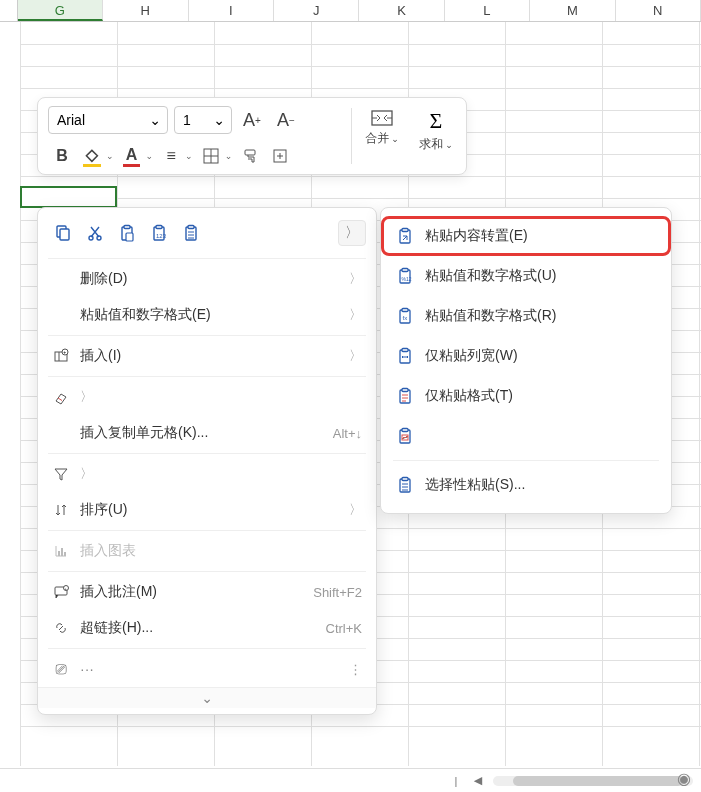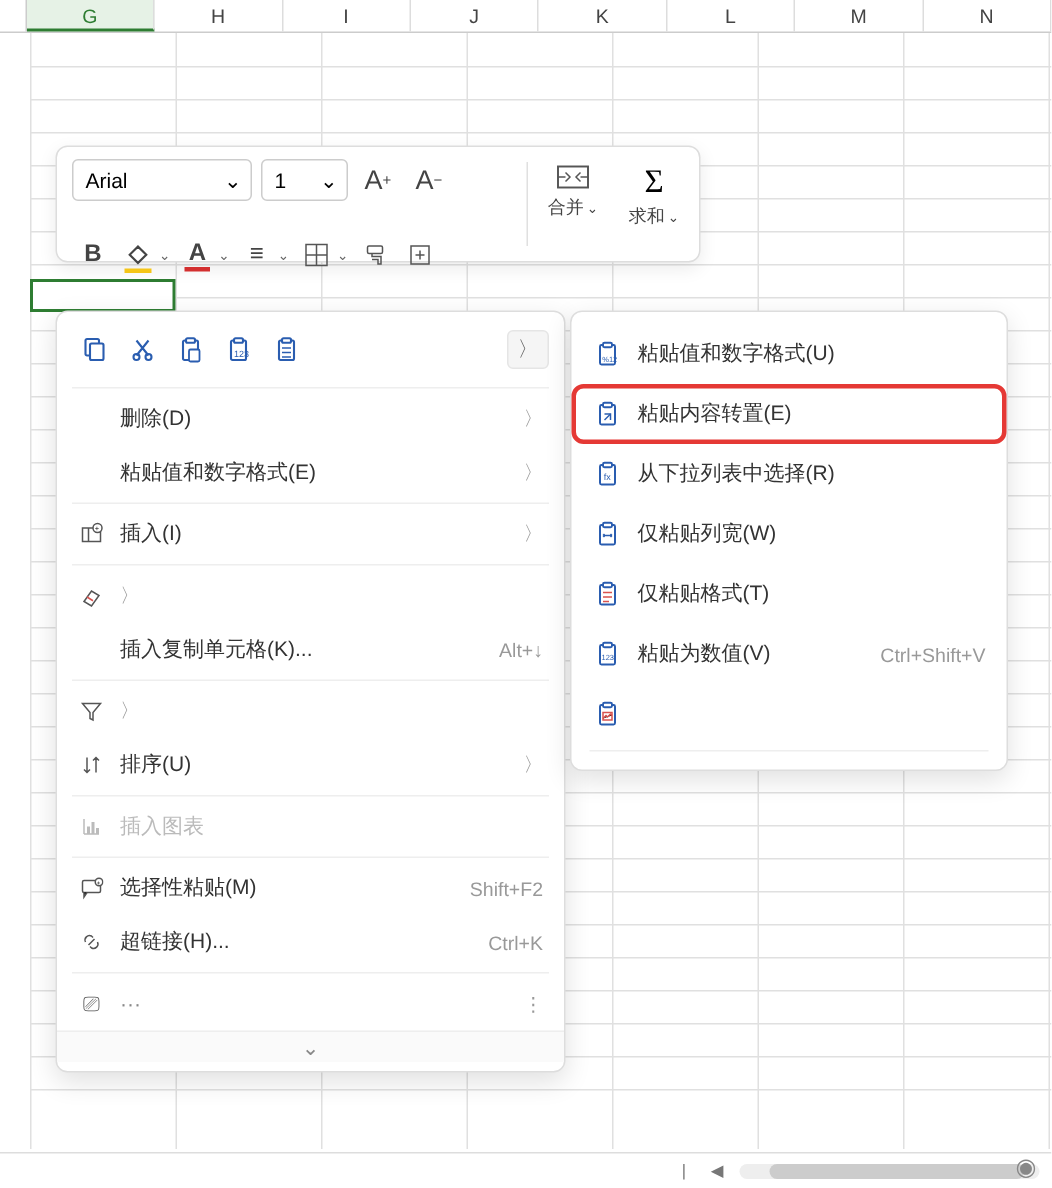--- a/index.html
+++ b/index.html
@@ -15,21 +15,21 @@
 .grid { position: absolute; top: 22px; left: 0; right: 0; bottom: 26px; }
 .vline { position: absolute; top: 0; bottom: 0; width: 1px; background: #e0e0e0; }
 .hline { position: absolute; left: 20px; right: 0; height: 1px; background: #e0e0e0; }
 
 
 .selected-cell { position: absolute; top: 186px; left: 20px; width: 97px; height: 22px; border: 2px solid #2e7d32; background: #fff; }
 
 
 .mini-toolbar { position: absolute; top: 97px; left: 37px; width: 430px; height: 78px; background: #fff; border: 1px solid #ddd; border-radius: 8px; box-shadow: 0 4px 12px rgba(0,0,0,.08); padding: 8px 10px; display: flex; gap: 4px; }
 .mt-left { flex: 1 1 auto; }
-.mt-row1 { display: flex; align-items: center; gap: 6px; margin-bottom: 22px; }
+.mt-row1 { display: flex; align-items: center; gap: 6px; margin-bottom: 8px; }
 .font-sel { display: flex; align-items: center; border: 1px solid #ccc; border-radius: 4px; height: 28px; padding: 0 6px 0 8px; width: 120px; justify-content: space-between; font-size: 14px; }
 .size-sel { display: flex; align-items: center; border: 1px solid #ccc; border-radius: 4px; height: 28px; padding: 0 6px 0 8px; width: 58px; justify-content: space-between; font-size: 14px; }
 .mt-btn { width: 28px; height: 28px; display: flex; align-items: center; justify-content: center; border-radius: 4px; color: #444; }
 .mt-btn.big { font-size: 18px; }
 .mt-row2 { display: flex; align-items: center; gap: 2px; }
 .split { display: flex; align-items: center; }
 .split .chev { font-size: 9px; color: #666; margin-left: -2px; padding: 0 2px; }
 .underline-yellow { border-bottom: 3px solid #f5c518; display: inline-block; padding: 0 3px; font-weight: bold; }
 .underline-red { border-bottom: 3px solid #d32f2f; display: inline-block; padding: 0 3px; font-weight: bold; }
 .mt-divider { width: 1px; background: #e0e0e0; margin: 2px 6px; }
@@ -326,21 +326,21 @@
   <div class="ctx-sep"></div>
   <div class="ctx-item">
     <span class="ic">
         <svg width="16" height="16" viewBox="0 0 16 16">
           <rect x="2" y="3" width="12" height="8" rx="1" fill="none" stroke="#555"></rect>
           <path d="M5 11l-2 3v-3" stroke="#555"></path>
           <circle cx="13" cy="4" r="2.5" fill="#fff" stroke="#555"></circle>
           <text x="11.5" y="5.8" font-size="4">+</text>
         </svg>
       </span>
-    <span class="txt">选择性粘贴(M)</span>
+    <span class="txt">插入批注(M)</span>
       <span class="right">Shift+F2</span>
   </div>
   <div class="ctx-item">
     <span class="ic">
         <svg width="16" height="16" viewBox="0 0 16 16">
           <path d="M6 10l4-4M4 8a3 3 0 014-4l1 1M12 8a3 3 0 01-4 4l-1-1" fill="none" stroke="#555"></path>
         </svg>
       </span>
     <span class="txt">超链接(H)...</span>
       <span class="right">Ctrl+K</span>
@@ -348,93 +348,94 @@
   <div class="ctx-sep"></div>
   <div class="ctx-item" style="color:#888">
     <span class="ic">⎚</span>
     <span class="txt">···</span>
     <span class="right">⋮</span>
   </div>
   <div class="ctx-expand-handle"><span>⌄</span></div>
 </div>
 
 <div class="sub-menu">
-  <div class="sub-item">
-    <span class="ic">
-        <svg width="18" height="18" viewBox="0 0 18 18">
-          <rect x="4" y="3" width="10" height="13" rx="1" fill="none" stroke="#2a5db0" stroke-width="1.3"></rect>
-          <rect x="6" y="1.5" width="6" height="3" rx="1" fill="#fff" stroke="#2a5db0" stroke-width="1.3"></rect>
-          <text x="5.5" y="14" font-size="5" fill="#2a5db0">%12</text>
-        </svg>
-      </span>
-    <span class="txt">粘贴值和数字格式(U)</span>
-  </div>
   <div class="sub-item hl">
     <span class="ic">
         <svg width="18" height="18" viewBox="0 0 18 18">
           <rect x="4" y="3" width="10" height="13" rx="1" fill="none" stroke="#2a5db0" stroke-width="1.3"></rect>
           <rect x="6" y="1.5" width="6" height="3" rx="1" fill="#fff" stroke="#2a5db0" stroke-width="1.3"></rect>
           <path d="M7 9h4v4" fill="none" stroke="#2a5db0"></path>
           <path d="M11 9l-4 4" stroke="#2a5db0"></path>
         </svg>
       </span>
     <span class="txt">粘贴内容转置(E)</span>
   </div>
   <div class="sub-item">
     <span class="ic">
         <svg width="18" height="18" viewBox="0 0 18 18">
           <rect x="4" y="3" width="10" height="13" rx="1" fill="none" stroke="#2a5db0" stroke-width="1.3"></rect>
           <rect x="6" y="1.5" width="6" height="3" rx="1" fill="#fff" stroke="#2a5db0" stroke-width="1.3"></rect>
+          <text x="5.5" y="14" font-size="5" fill="#2a5db0">%12</text>
+        </svg>
+      </span>
+    <span class="txt">粘贴值和数字格式(U)</span>
+  </div>
+  <div class="sub-item">
+    <span class="ic">
+        <svg width="18" height="18" viewBox="0 0 18 18">
+          <rect x="4" y="3" width="10" height="13" rx="1" fill="none" stroke="#2a5db0" stroke-width="1.3"></rect>
+          <rect x="6" y="1.5" width="6" height="3" rx="1" fill="#fff" stroke="#2a5db0" stroke-width="1.3"></rect>
           <text x="6.5" y="13" font-size="6" fill="#2a5db0">fx</text>
         </svg>
       </span>
-    <span class="txt">从下拉列表中选择(R)</span>
+    <span class="txt">粘贴值和数字格式(R)</span>
   </div>
   <div class="sub-item">
     <span class="ic">
         <svg width="18" height="18" viewBox="0 0 18 18">
           <rect x="4" y="3" width="10" height="13" rx="1" fill="none" stroke="#2a5db0" stroke-width="1.3"></rect>
           <rect x="6" y="1.5" width="6" height="3" rx="1" fill="#fff" stroke="#2a5db0" stroke-width="1.3"></rect>
           <path d="M6 10h6M6 10l1-1M6 10l1 1M12 10l-1-1M12 10l-1 1" stroke="#2a5db0"></path>
         </svg>
       </span>
     <span class="txt">仅粘贴列宽(W)</span>
   </div>
   <div class="sub-item">
     <span class="ic">
         <svg width="18" height="18" viewBox="0 0 18 18">
           <rect x="4" y="3" width="10" height="13" rx="1" fill="none" stroke="#2a5db0" stroke-width="1.3"></rect>
           <rect x="6" y="1.5" width="6" height="3" rx="1" fill="#fff" stroke="#2a5db0" stroke-width="1.3"></rect>
           <path d="M6 8h6M6 11h6M6 14h4" stroke="#d9534f"></path>
         </svg>
       </span>
     <span class="txt">仅粘贴格式(T)</span>
-  </div>
-  <div class="sub-item">
-    <span class="ic">
-        <svg width="18" height="18" viewBox="0 0 18 18">
-          <rect x="4" y="3" width="10" height="13" rx="1" fill="none" stroke="#2a5db0" stroke-width="1.3"></rect>
-          <rect x="6" y="1.5" width="6" height="3" rx="1" fill="#fff" stroke="#2a5db0" stroke-width="1.3"></rect>
-          <text x="5" y="13" font-size="5" fill="#2a5db0">123</text>
-        </svg>
-      </span>
-    <span class="txt">粘贴为数值(V)</span>
-    <span class="right">Ctrl+Shift+V</span>
   </div>
   <div class="sub-item">
     <span class="ic">
         <svg width="18" height="18" viewBox="0 0 18 18">
           <rect x="4" y="3" width="10" height="13" rx="1" fill="none" stroke="#2a5db0" stroke-width="1.3"></rect>
           <rect x="6" y="1.5" width="6" height="3" rx="1" fill="#fff" stroke="#2a5db0" stroke-width="1.3"></rect>
           <rect x="6" y="8" width="6" height="5" fill="none" stroke="#d9534f"></rect>
           <path d="M6 12l2-2 1 1 2-2 1 1" stroke="#d9534f"></path>
         </svg>
       </span>
   </div>
   <div class="sub-sep"></div>
+  <div class="sub-item">
+    <span class="ic">
+        <svg width="18" height="18" viewBox="0 0 18 18">
+          <rect x="4" y="3" width="10" height="13" rx="1" fill="none" stroke="#2a5db0" stroke-width="1.3"></rect>
+          <rect x="6" y="1.5" width="6" height="3" rx="1" fill="#fff" stroke="#2a5db0" stroke-width="1.3"></rect>
+          <line x1="6" y1="8" x2="12" y2="8" stroke="#2a5db0"></line>
+          <line x1="6" y1="11" x2="12" y2="11" stroke="#2a5db0"></line>
+          <line x1="6" y1="14" x2="12" y2="14" stroke="#2a5db0"></line>
+        </svg>
+      </span>
+    <span class="txt">选择性粘贴(S)...</span>
+  </div>
 </div>
 
 <div class="bottom-bar">
   <div style="flex:1"></div>
   <div class="scroll-btn">|</div>
   <div class="scroll-btn">◀</div>
   <div class="scroll-track">
     <div class="scroll-thumb"></div>
   </div>
 </div>

